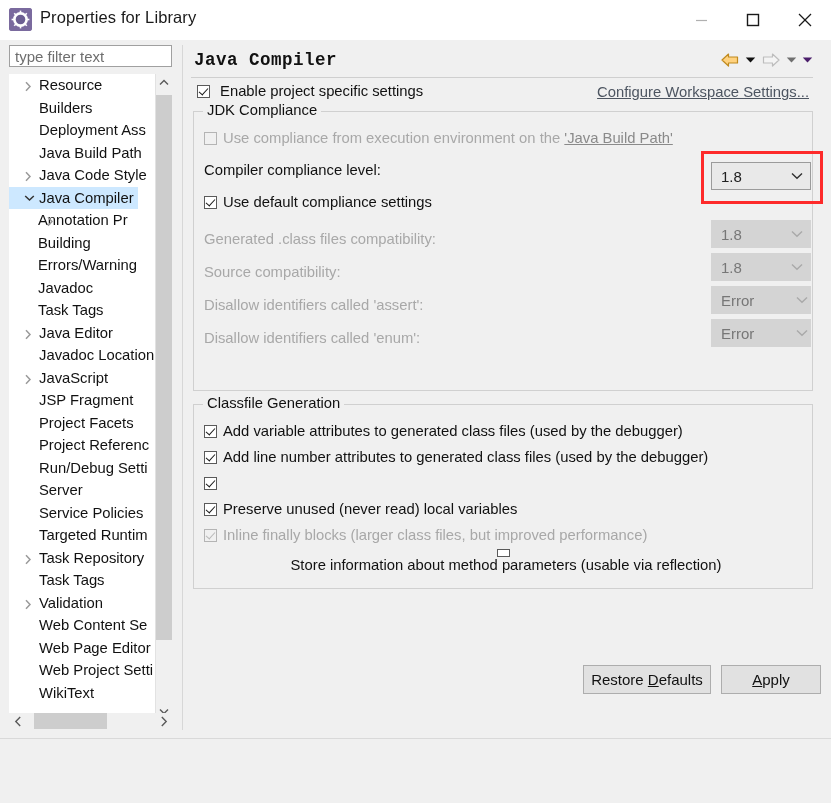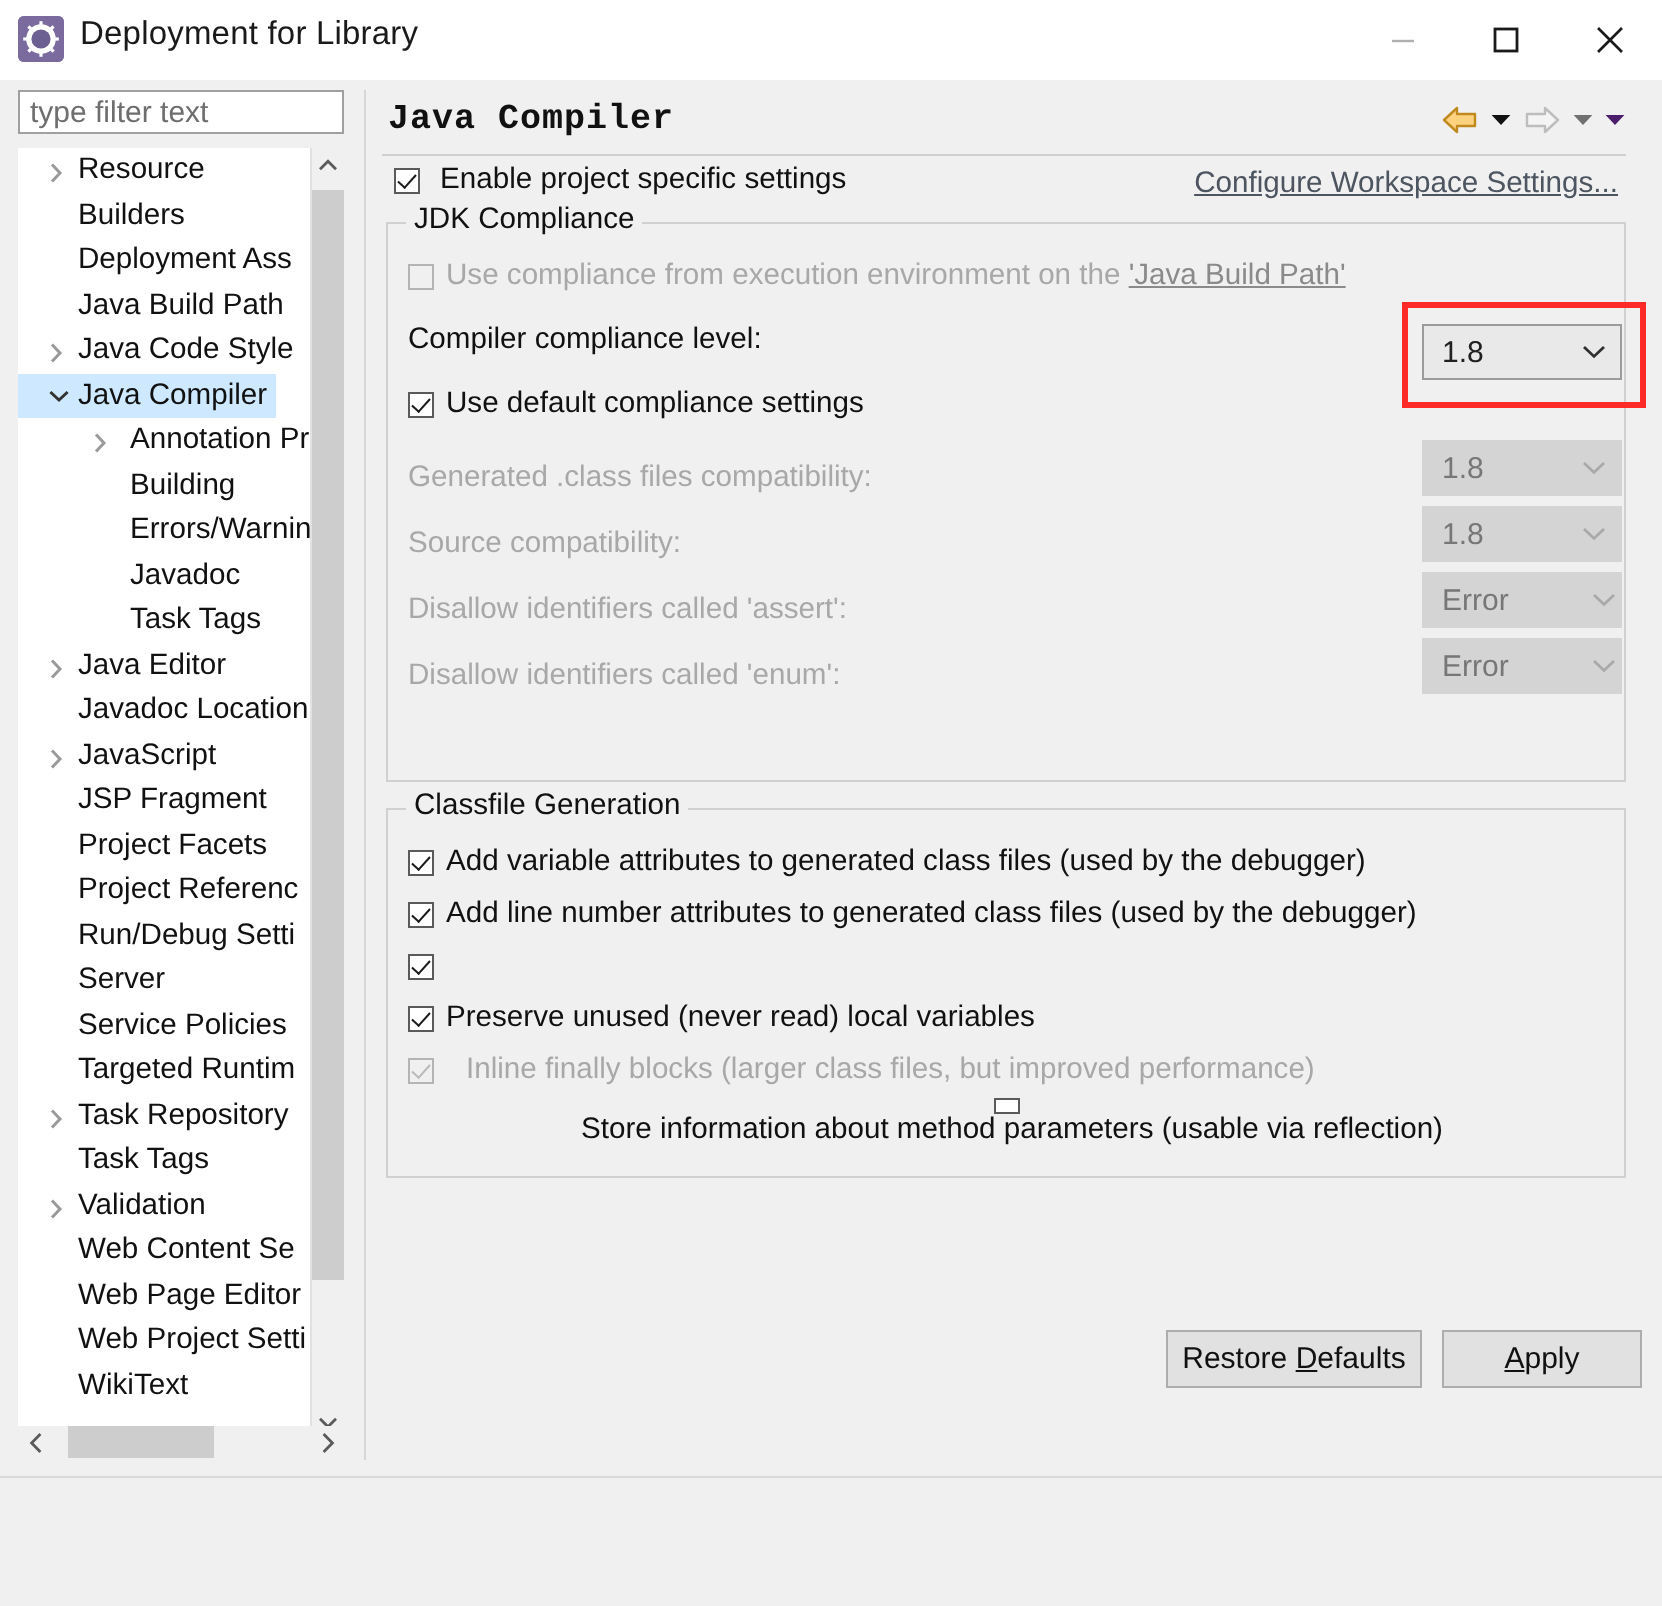--- a/index.html
+++ b/index.html
@@ -99,21 +99,21 @@
   .tree-item {
     position: relative;
     height: 22.5px;
     line-height: 22.5px;
     white-space: nowrap;
     font-size: 14.8px;
     color: #111111;
     padding-left: 30px;
     box-sizing: border-box;
   }
-  .tree-item.lvl2 { padding-left: 56px; }
+  .tree-item.lvl2 { padding-left: 29px; }
   .tree-item.selected {
     background: #cde8ff;
     width: 129px;
   }
   .tree-item .arrow {
     position: absolute;
     left: 15px; top: 0;
     width: 12px;
     height: 22.5px;
     line-height: 22.5px;
@@ -374,21 +374,21 @@
           <line x1="11.5" y1="17.8" x2="11.5" y2="20.4"></line>
           <line x1="2.6" y1="11.5" x2="5.2" y2="11.5"></line>
           <line x1="17.8" y1="11.5" x2="20.4" y2="11.5"></line>
           <line x1="5.2" y1="5.2" x2="7.0" y2="7.0"></line>
           <line x1="16.0" y1="16.0" x2="17.8" y2="17.8"></line>
           <line x1="17.8" y1="5.2" x2="16.0" y2="7.0"></line>
           <line x1="7.0" y1="16.0" x2="5.2" y2="17.8"></line>
         </g>
       </svg>
     </span>
-    <span class="title-text">Deployment for Library</span>
+    <span class="title-text">Properties for Library</span>
 
     <div class="win-btns">
       <div class="win-btn">
         <svg width="13" height="13" viewBox="0 0 13 13">
             <line x1="1" y1="6.5" x2="12" y2="6.5" stroke="#b0b0b0" stroke-width="1.2"></line>
           </svg>
       </div>
       <div class="win-btn">
         <svg width="14" height="14" viewBox="0 0 14 14">
             <rect x="1.5" y="1.5" width="11" height="11" fill="none" stroke="#1a1a1a" stroke-width="1.4"></rect>
@@ -626,21 +626,21 @@
         <span class="cb checked"></span>
         <span class="cb-label">Add line number attributes to generated class files (used by the debugger)</span>
       </div>
       <div class="row" style="top:66px;">
         <span class="cb checked"></span>
       </div>
       <div class="row" style="top:92px;">
         <span class="cb checked"></span>
         <span class="cb-label">Preserve unused (never read) local variables</span>
       </div>
-      <div class="row" style="top:118px;gap:10px;">
+      <div class="row" style="top:118px;">
         <span class="cb dis checked"></span>
         <span class="cb-label dis">Inline finally blocks (larger class files, but improved performance)</span>
       </div>
       <div class="row" style="top:144px;flex-direction:column;">
         <span class="cb"></span>
         <span class="cb-label">Store information about method parameters (usable via reflection)</span>
       </div>
     </div>
 
     <div class="btn" id="btn-restore">

